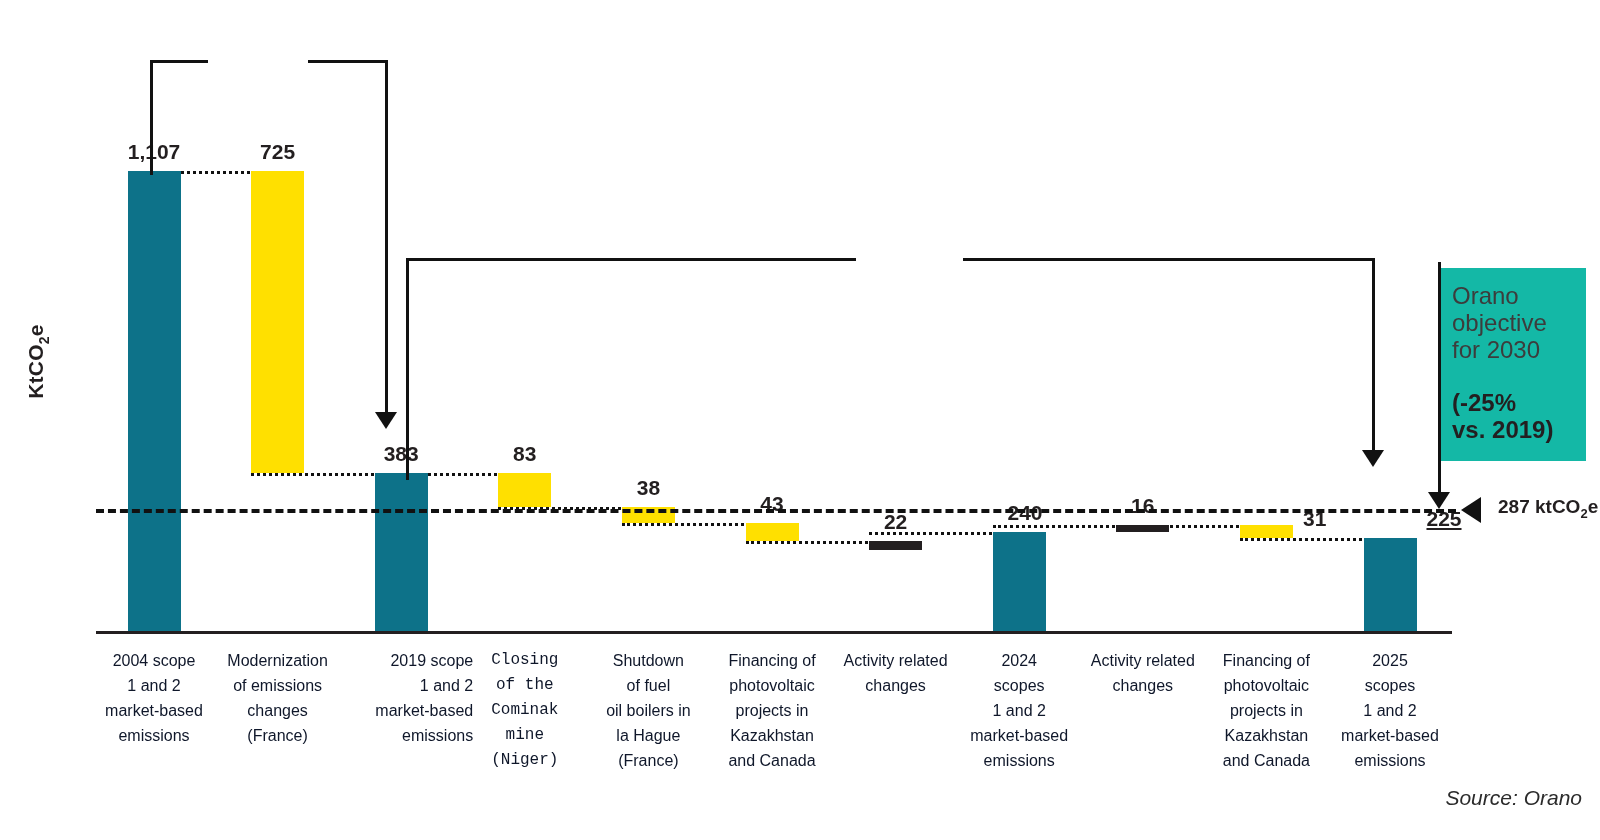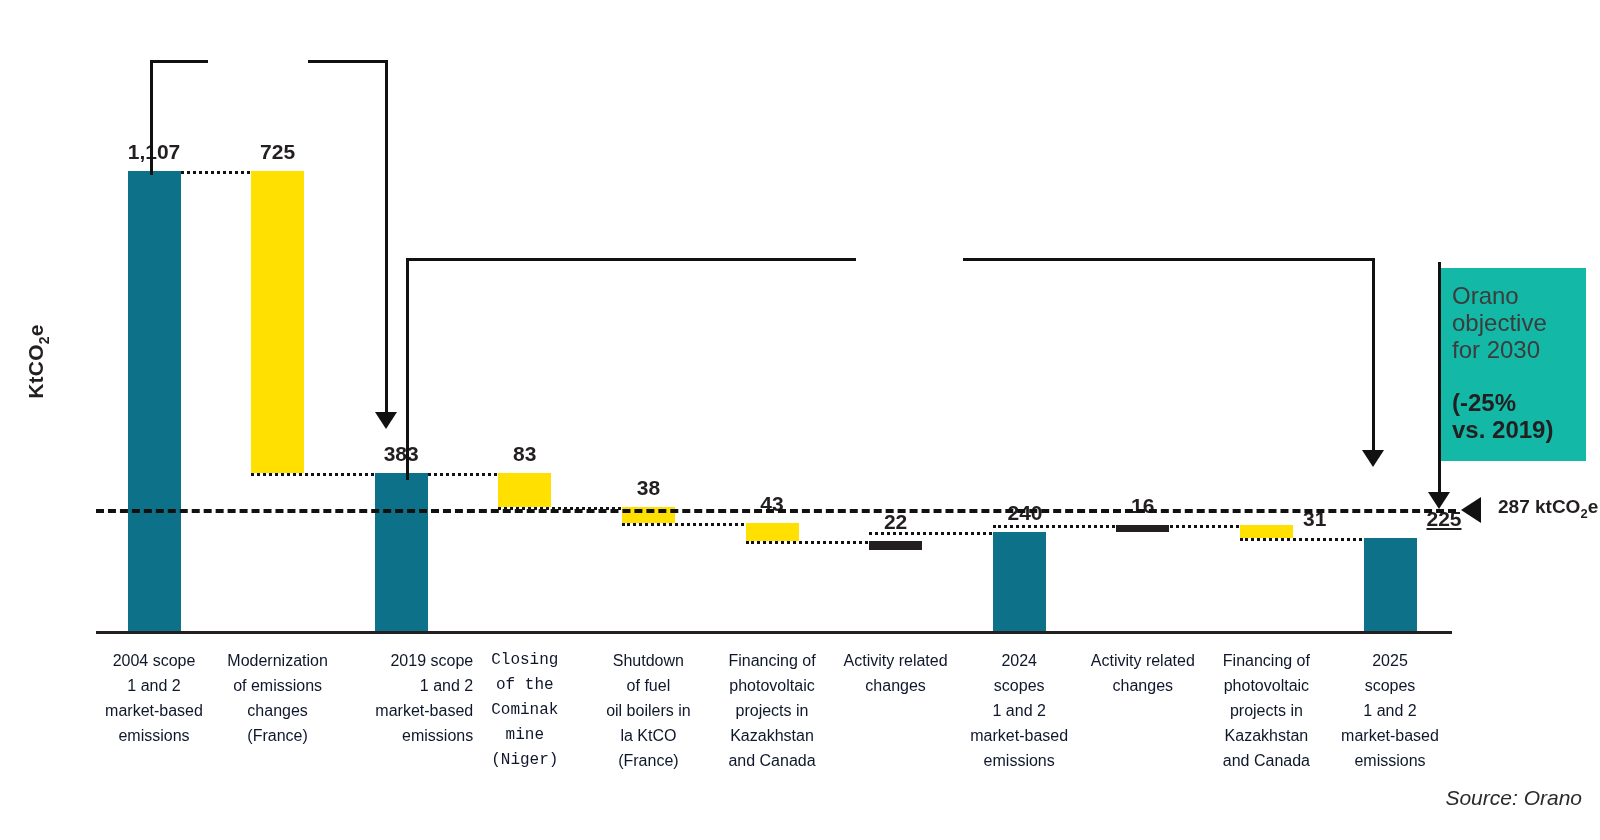--- a/index.html
+++ b/index.html
@@ -154,21 +154,21 @@
         <div>Closing</div>
         <div>of the</div>
         <div>Cominak</div>
         <div>mine</div>
         <div>(Niger)</div>
       </div>
       <div class="cat" style="left: 576.4px; width: 144px;">
         <div>Shutdown</div>
         <div>of fuel</div>
         <div>oil boilers in</div>
-        <div>la KtCO</div>
+        <div>la Hague</div>
         <div>(France)</div>
       </div>
       <div class="cat" style="left: 700px; width: 144px;">
         <div>Financing of</div>
         <div>photovoltaic</div>
         <div>projects in</div>
         <div>Kazakhstan</div>
         <div>and Canada</div>
       </div>
       <div class="cat" style="left: 823.6px; width: 144px;">

